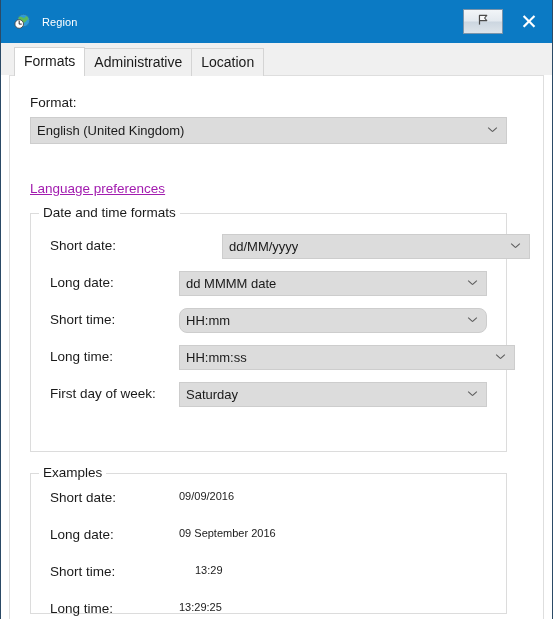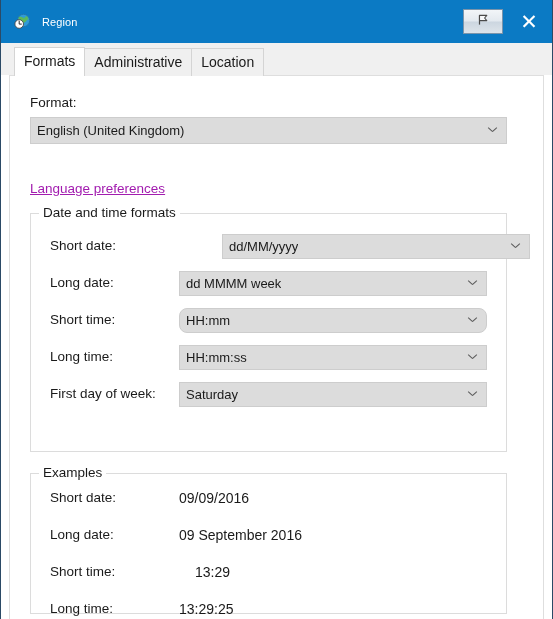--- a/index.html
+++ b/index.html
@@ -192,21 +192,21 @@
     left: 8px;
     background: #ffffff;
     padding: 0 4px;
     font-size: 13.5px;
     color: #1a1a1a;
     white-space: nowrap;
   }
 
   .example-value {
     position: absolute;
-    font-size: 14px;
+    font-size: 11px;
     color: #1a1a1a;
     white-space: nowrap;
   }
 </style>
 </head>
 <body>
 
 <div id="window">
 
   <div class="titlebar">
@@ -267,32 +267,32 @@
       <span class="group-legend">Date and time formats</span>
 
       <div class="field-label" style="left:19px; top:24px;">Short date:</div>
       <div class="combo" style="left:148px; top:20px; width:308px;margin-left:43px;">
         <span class="combo-text">dd/MM/yyyy</span>
         <span class="combo-arrow"></span>
       </div>
 
       <div class="field-label" style="left:19px; top:61px;">Long date:</div>
       <div class="combo" style="left:148px; top:57px; width:308px;">
-        <span class="combo-text">dd MMMM week</span>
+        <span class="combo-text">dd MMMM date</span>
         <span class="combo-arrow"></span>
       </div>
 
       <div class="field-label" style="left:19px; top:98px;">Short time:</div>
       <div class="combo" style="left:148px; top:94px; width:308px;border-radius:8px;">
         <span class="combo-text">HH:mm</span>
         <span class="combo-arrow"></span>
       </div>
 
       <div class="field-label" style="left:19px; top:135px;">Long time:</div>
-      <div class="combo" style="left:148px; top:131px; width:308px;">
+      <div class="combo" style="left:148px; top:131px; width:336px;">
         <span class="combo-text">HH:mm:ss</span>
         <span class="combo-arrow"></span>
       </div>
 
       <div class="field-label" style="left:19px; top:172px;">First day of week:</div>
       <div class="combo" style="left:148px; top:168px; width:308px;">
         <span class="combo-text">Saturday</span>
         <span class="combo-arrow"></span>
       </div>
     </div>

